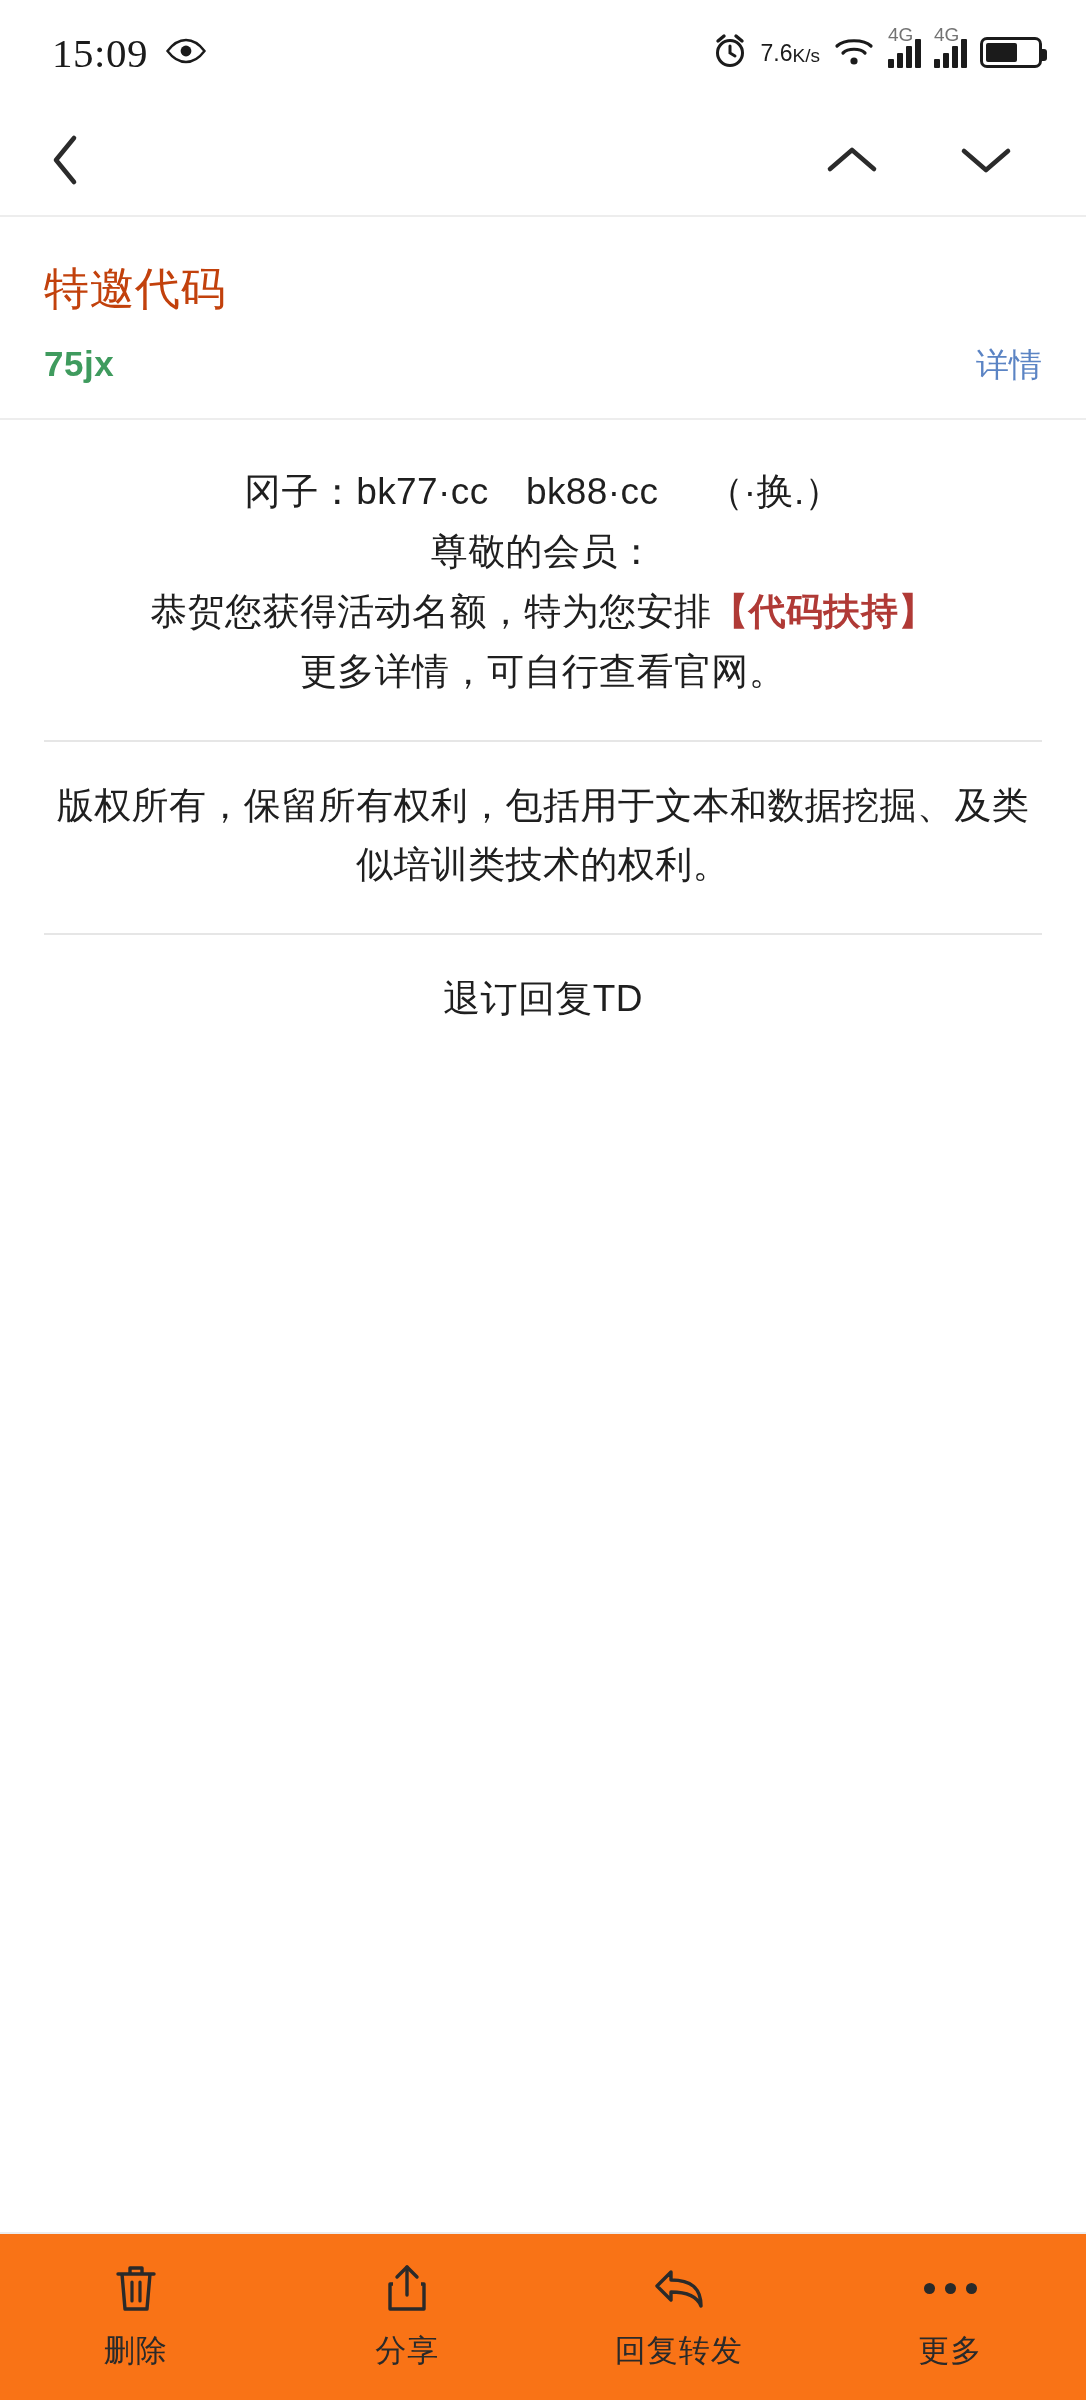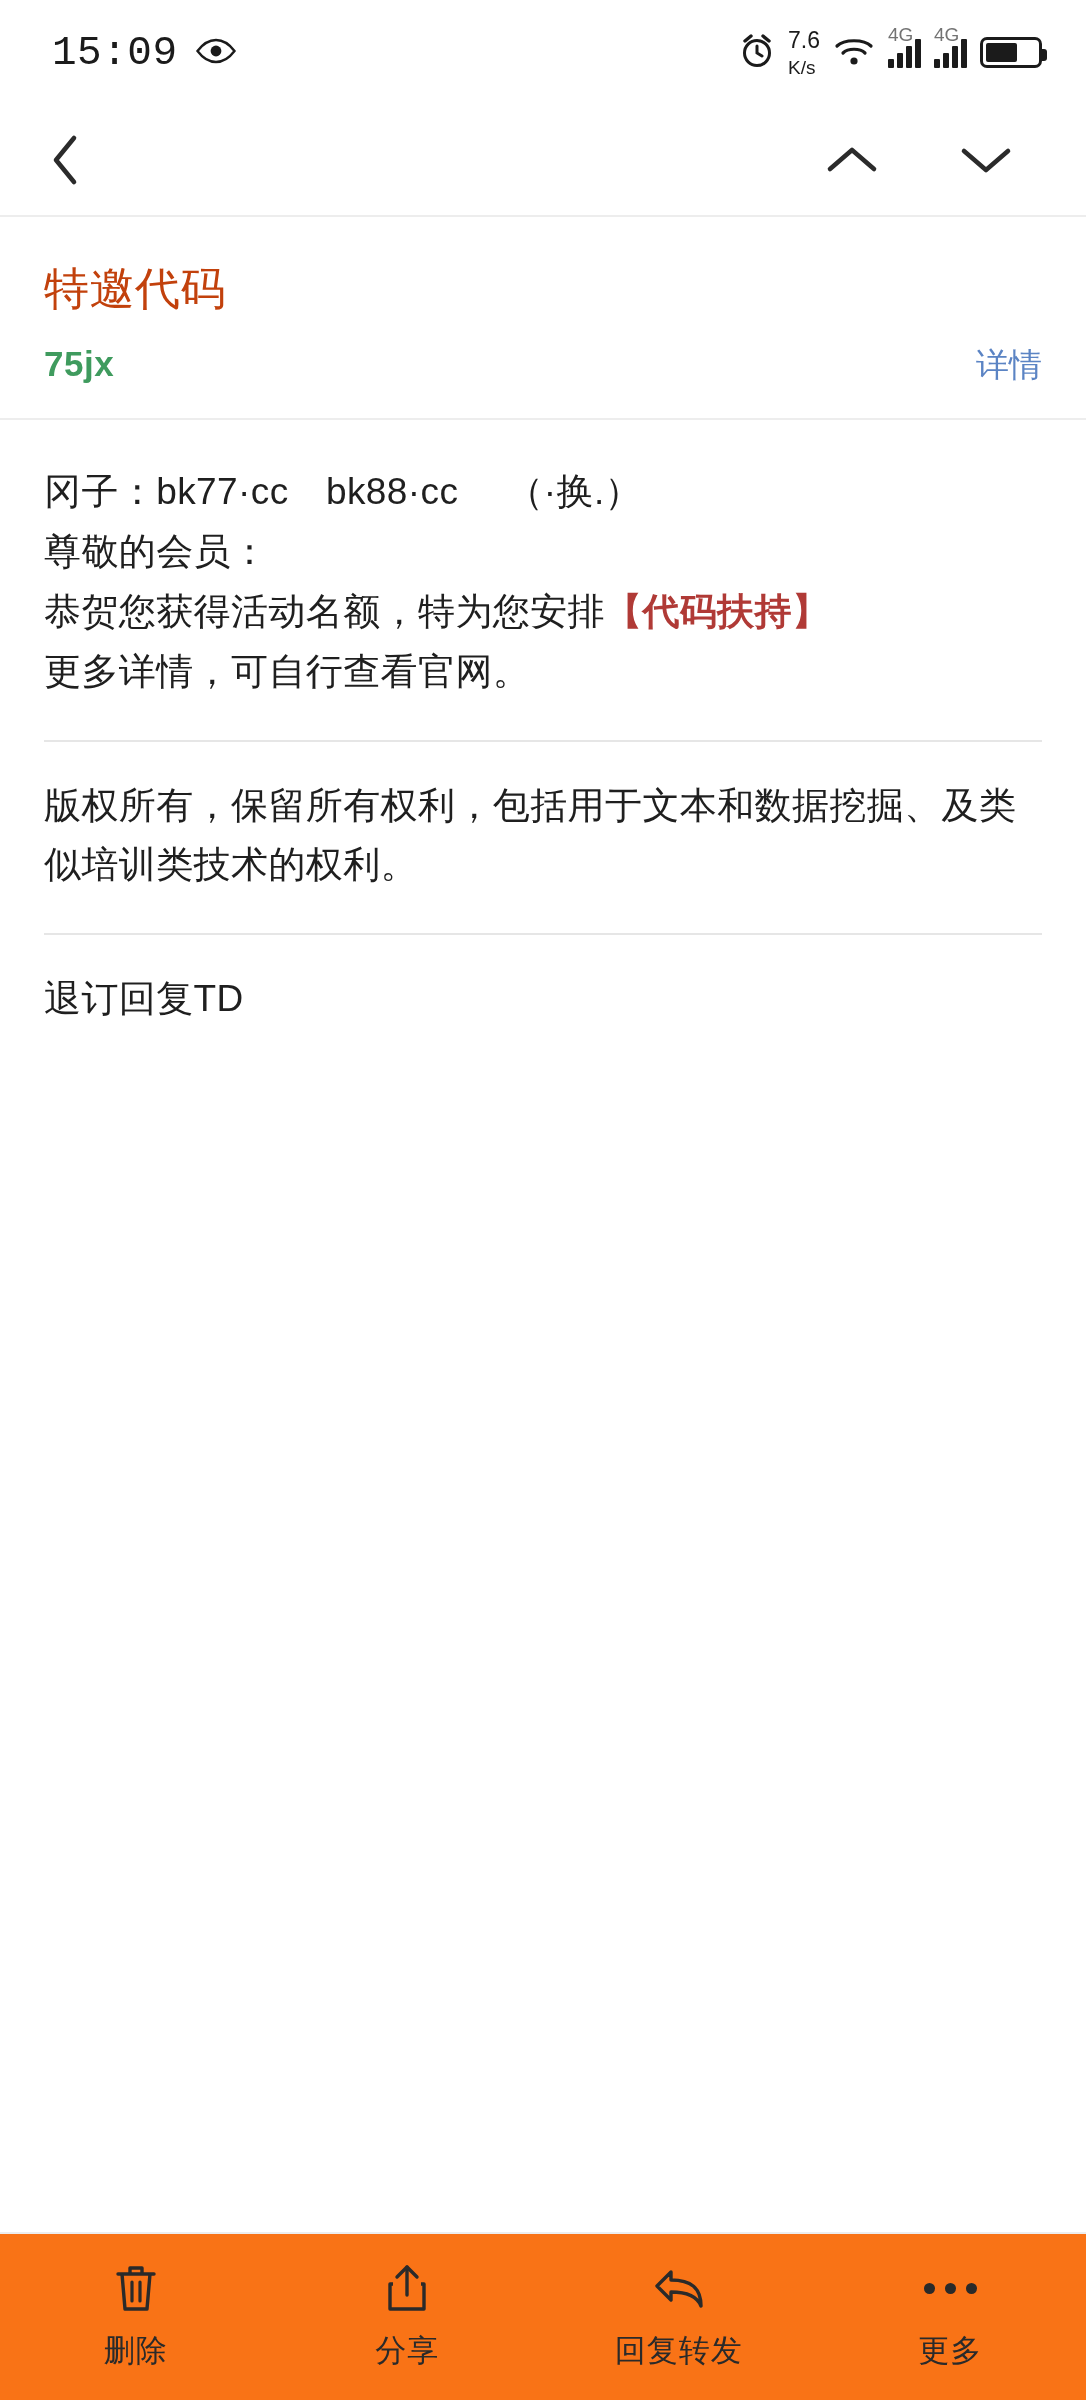--- a/index.html
+++ b/index.html
@@ -30,32 +30,32 @@
   }
   .status-left {
     display: flex;
     align-items: center;
     gap: 18px;
   }
   .clock {
     font-size: 41px;
     color: #1b1b1b;
     letter-spacing: 0.5px;
-    font-family: Liberation Mono, monospace;
+    font-family: Liberation Serif, serif;
   }
   .eye-icon { display: block; }
   .status-right {
     display: flex;
     align-items: center;
     gap: 13px;
   }
   .net-speed {
     display: flex;
-    flex-direction: column;
-    align-items: flex-start;
+    flex-direction: row;
+    align-items: flex-end;
     line-height: 1;
     color: #1b1b1b;
   }
   .net-speed .sp-num { font-size: 23px; }
   .net-speed .sp-unit { font-size: 19px; margin-top: 6px; }
   .sig-group { position: relative; display: flex; align-items: flex-end; }
   .sig-label {
     font-size: 19px;
     color: #737373;
     position: absolute;
@@ -135,20 +135,21 @@
     font-size: 33px;
     color: #5b84c4;
     text-align: center;
   }
 
   
   .mail-body {
     flex: 1;
     padding: 42px 44px 0 44px;
     overflow: hidden;
+    text-align: center;
   }
   .line {
     font-size: 37px;
     color: #1f1f1f;
     line-height: 1.62;
     letter-spacing: 0.4px;
   }
   .mono-inline {
     font-family: "Liberation Sans", sans-serif;
   }

